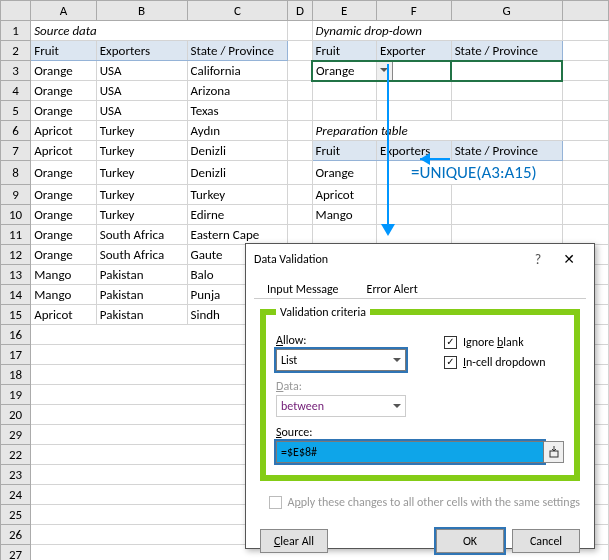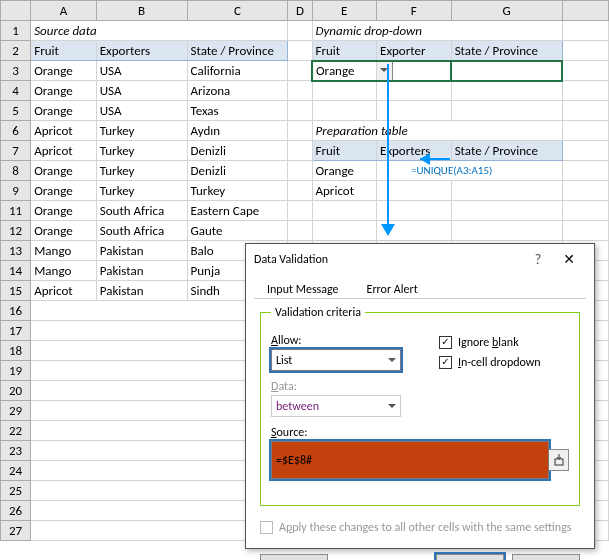--- a/index.html
+++ b/index.html
@@ -18,53 +18,53 @@
   .italic { font-style: italic; }
   .hdr { background: #dce6f1; border-top: 1px solid #95b3d7 !important; border-bottom: 1px solid #95b3d7 !important; }
   .hdr-first { border-left: 1px solid #95b3d7 !important; }
   .hdr-last { border-right: 1px solid #95b3d7 !important; }
 
   .sel-e3 { border-top: 2px solid #217346 !important; border-left: 2px solid #217346 !important; border-bottom: 2px solid #217346 !important; }
   .sel-f3 { border-top: 2px solid #217346 !important; border-right: 2px solid #217346 !important; border-bottom: 2px solid #217346 !important; position:relative; }
   .dd-btn { position:absolute; top:-2px; left:-2px; width:18px; height:21px; border:1px solid #888; background:#f0f0f0; display:flex; align-items:center; justify-content:center; }
   .dd-btn::after { content:""; border:4px solid transparent; border-top-color:#555; margin-top:4px; }
 
-  .formula { color:#0070c0; font-size:11px;margin-left:8px; }
+  .formula { color:#0070c0; font-size:17px;margin-left:8px; }
 
   
   .arrow-line { position:absolute; left:387px; top:64px; width:2px; height:164px; background:#0096FF; z-index:2; }
   .arrow-head { position:absolute; left:381px; top:224px; width:0; height:0; border:7px solid transparent; border-top:12px solid #0096FF; z-index:2; }
   .arrow-h { position:absolute; left:420px; top:158px; width:30px; height:2px; background:#0096FF; z-index:2; }
   .arrow-h-head { position:absolute; left:414px; top:153px; width:0; height:0; border:6px solid transparent; border-right:10px solid #0096FF; z-index:2; }
 
   
   .dialog { position:absolute; left:245px; top:243px; width:350px; height:306px; background:#fff; border:1px solid #555; box-shadow:2px 2px 6px rgba(0,0,0,0.3); font-size:12px; z-index:5; }
   .dlg-title { height:30px; display:flex; align-items:center; padding:0 8px; }
   .dlg-title .t { flex:1; font-size:12px; }
   .dlg-title .q { width:28px; text-align:center; font-size:14px; color:#555; }
   .dlg-title .x { width:34px; text-align:center; font-size:14px; }
   .tabs { display:flex; border-bottom:1px solid #ccc; margin:2px 8px 0 8px; }
   .tab { padding:4px 12px 3px 12px; border:1px solid transparent; border-bottom:none; margin-right:2px; position:relative; top:1px; color:#000; }
   .tab.active { border-color:#ccc; background:#fff; }
   .tab.active .dotted { border-bottom:1px dotted #666; }
   .dlg-body { padding:6px 14px 10px 14px; }
-  fieldset { border:1px solid #84cc16; padding:8px 10px 26px 10px; }
+  fieldset { border:6px solid #84cc16; padding:8px 10px 12px 10px; }
   legend { padding:0 4px; }
   .row { display:flex; align-items:center; gap:28px; margin-top:6px; }
   .lbl { width:100%; margin-bottom:2px; }
   .allow, .data { width:130px; height:22px; border:1px solid #7a7a7a; padding:0 4px; display:flex; align-items:center; justify-content:space-between; background:#fff; }
   .allow { outline:2px solid #2F75B5; }
   .data { color:#701a75; border-color:#ccc; }
   .caret { width:0; height:0; border:4px solid transparent; border-top-color:#555; margin-top:4px; }
   .chk { display:flex; align-items:center; gap:6px; }
   .cb { width:13px; height:13px; border:1px solid #333; display:flex; align-items:center; justify-content:center; font-size:10px; line-height:10px; }
   .src-wrap { display:flex; align-items:center; margin-top:2px; }
-  .src { flex:1; height:38px; border:1px solid #7a7a7a; outline:2px solid #2F75B5; padding:0 4px; display:flex; align-items:center; background:#c2410c; }
+  .src { flex:1; height:22px; border:1px solid #7a7a7a; outline:2px solid #2F75B5; padding:0 4px; display:flex; align-items:center; background:#0ea5e9; }
   .src-btn { width:20px; height:22px; border:1px solid #888; border-left:none; background:#f0f0f0; display:flex; align-items:center; justify-content:center; font-size:12px; }
-  .apply-row { margin:14px 0 10px 0; display:flex; align-items:center; gap:6px; }
+  .apply-row { margin:14px 0 10px 0; display:flex; align-items:center; gap:6px;justify-content:flex-end; }
   .bottom { display:flex; align-items:center; gap:8px; padding:0 14px 12px 14px; }
   .btn { height:24px; min-width:68px; border:1px solid #888; background:#e1e1e1; display:flex; align-items:center; justify-content:center; padding:0 10px; }
   .btn.ok { outline:2px solid #2F75B5; }
   .spacer { flex:1; }
 
   .disabled { color:#999; }
   u.hk { text-decoration: underline; }
 </style>
 </head>
 <body>
@@ -178,20 +178,31 @@
       <td colspan="2" class="formula" style="padding-left:34px;">=UNIQUE(A3:A15)</td>
       <td></td>
     </tr>
     <tr>
         <td class="rowhdr">9</td>
         <td>Orange</td>
         <td>Turkey</td>
         <td>Turkey</td>
         <td></td>
         <td>Apricot</td>
+        <td></td>
+        <td></td>
+        <td></td>
+      </tr>
+    <tr>
+        <td class="rowhdr">10</td>
+        <td>Orange</td>
+        <td>Turkey</td>
+        <td>Edirne</td>
+        <td></td>
+        <td>Mango</td>
         <td></td>
         <td></td>
         <td></td>
       </tr>
     <tr>
         <td class="rowhdr">11</td>
         <td>Orange</td>
         <td>South Africa</td>
         <td>Eastern Cape</td>
         <td></td>

